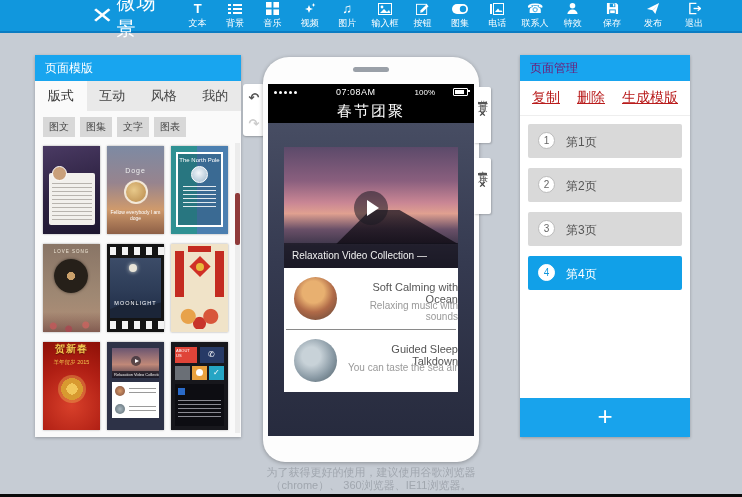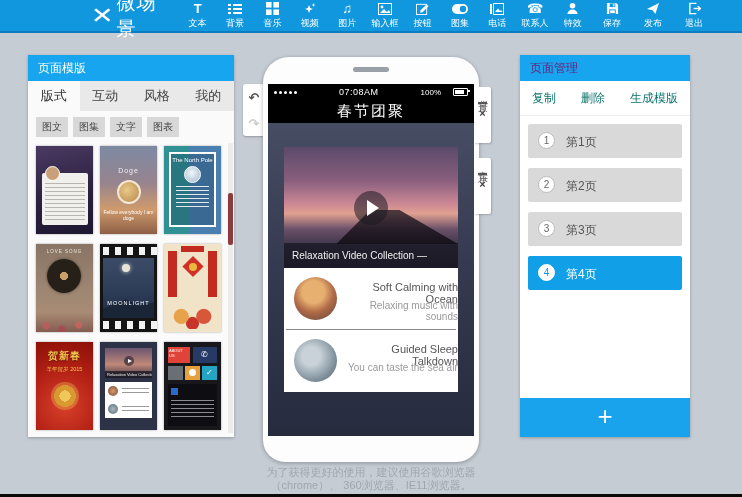--- a/index.html
+++ b/index.html
@@ -11,21 +11,21 @@
   .logo{display:flex;align-items:center;color:#fff;margin-right:18px;}
   .logo .x{font-size:22px;font-weight:bold;margin-right:5px;transform:scaleX(1.25);}
   .logo .name{font-size:19px;letter-spacing:1px;}
   .tb-item{width:30px;margin-right:11px;display:flex;flex-direction:column;align-items:center;color:#fff;cursor:pointer;}
   .tb-item .ic{height:14px;display:flex;align-items:center;justify-content:center;font-size:12px;line-height:14px;}
   .tb-item .lb{font-size:9px;margin-top:1px;white-space:nowrap;}
   .tb-right{margin-left:auto;display:flex;padding-right:22px;}
   .ic svg{display:block;}
 
   
-  .tpanel{position:absolute;left:28px;top:55px;width:206px;height:382px;background:#fafafa;box-shadow:0 1px 3px rgba(0,0,0,.25);}
+  .tpanel{position:absolute;left:35px;top:55px;width:206px;height:382px;background:#fafafa;box-shadow:0 1px 3px rgba(0,0,0,.25);}
   .tpanel-hd{height:26px;background:#18a5ef;color:#fff;font-size:12px;line-height:26px;padding-left:10px;}
   .tpanel-tabs{height:30px;background:#e9e9e9;display:flex;}
   .ttab{flex:1;text-align:center;font-size:13px;line-height:30px;color:#444;cursor:pointer;}
   .ttab.active{background:#fafafa;color:#333;}
   .chips{display:flex;gap:5px;padding:6px 8px 0 8px;}
   .chip{background:#d8d8d8;color:#444;font-size:10px;padding:3px 6px;cursor:pointer;}
   .tgrid{display:grid;grid-template-columns:57px 57px 57px;grid-auto-rows:88px;column-gap:7px;row-gap:10px;padding:9px 0 0 8px;}
   .thumb{position:relative;overflow:hidden;box-shadow:0 0 2px rgba(0,0,0,.35);cursor:pointer;}
   .tscroll{position:absolute;right:1px;top:88px;bottom:4px;width:5px;background:#ececec;}
   .tscroll .th{position:absolute;left:0;width:5px;top:50px;height:52px;background:#8f3a3a;border-radius:2px;}
@@ -56,21 +56,21 @@
   .t5 .hill{position:absolute;bottom:0;left:0;right:0;height:22px;background:#1b2538;clip-path:polygon(0 100%,0 60%,45% 15%,70% 45%,100% 30%,100% 100%);}
   .t5 .ti{position:absolute;bottom:12px;left:0;right:0;text-align:center;color:#fff;font-size:5.5px;letter-spacing:1px;}
   .t6{background:#f0e3c8;}
   .t6 .cl,.t6 .cr{position:absolute;top:7px;width:9px;height:46px;background:#c42b20;}
   .t6 .cl{left:4px;} .t6 .cr{right:4px;}
   .t6 .ban{position:absolute;top:2px;left:17px;right:17px;height:6px;background:#c42b20;}
   .t6 .dia{position:absolute;left:50%;top:15px;width:15px;height:15px;background:#d03026;transform:translateX(-50%) rotate(45deg);}
   .t6 .diac{position:absolute;left:50%;top:19px;width:8px;height:8px;border-radius:50%;background:#e8b93c;transform:translateX(-50%);}
   .t6 .kids{position:absolute;bottom:3px;left:6px;right:6px;height:28px;background:radial-gradient(circle at 25% 55%,#e8a24a 0 7px,transparent 8px),radial-gradient(circle at 75% 55%,#d8563a 0 7px,transparent 8px),radial-gradient(circle at 50% 80%,#c8342a 0 6px,transparent 7px);}
   .t7{background:radial-gradient(circle at 50% 72%,#d8402a 0%,#b01f14 55%,#8d1007 100%);}
-  .t7 .ti{color:#f2c74e;font-size:10px;font-weight:bold;text-align:center;margin-top:7px;letter-spacing:1px;text-shadow:0 1px 1px rgba(0,0,0,.4);}
+  .t7 .ti{color:#f2c74e;font-size:10px;font-weight:bold;text-align:center;letter-spacing:1px;text-shadow:0 1px 1px rgba(0,0,0,.4);}
   .t7 .sub{color:#f2c74e;font-size:5.5px;text-align:center;margin-top:3px;}
   .t7 .flw{width:28px;height:28px;border-radius:50%;margin:9px auto 0;background:radial-gradient(circle,#f2c75a 0 28%,#d89a30 28% 55%,rgba(242,199,90,.35) 55% 100%);}
   .t8{background:#2d3247;}
   .t8 .vid{position:absolute;top:6px;left:5px;right:5px;height:30px;background:linear-gradient(180deg,#6a5570 0%,#c08878 55%,#3a3348 100%);}
   .t8 .pl{position:absolute;top:8px;left:50%;width:10px;height:10px;margin-left:-5px;border-radius:50%;background:rgba(30,30,40,.6);}
   .t8 .pl:after{content:"";position:absolute;left:4px;top:3px;border-left:4px solid #fff;border-top:2.5px solid transparent;border-bottom:2.5px solid transparent;}
   .t8 .cap{position:absolute;bottom:0;left:0;right:0;background:rgba(15,15,25,.7);color:#eee;font-size:4px;padding:1px 2px;white-space:nowrap;overflow:hidden;}
   .t8 .rows{position:absolute;left:5px;right:5px;top:40px;height:36px;background:#fff;}
   .t8 .row{height:18px;position:relative;}
   .t8 .row .c{position:absolute;left:3px;top:4px;width:10px;height:10px;border-radius:50%;}
@@ -97,21 +97,21 @@
   .hbtn.redo{color:#ccc;}
 
   
   .phone{position:absolute;left:263px;top:57px;width:216px;height:405px;background:#fdfdfd;border-radius:26px 26px 22px 22px;box-shadow:0 1px 4px rgba(0,0,0,.3);}
   .speaker{position:absolute;left:50%;top:10px;width:36px;height:5px;margin-left:-18px;border-radius:3px;background:#9aa0a8;}
   .screen{position:absolute;left:5px;right:5px;top:27px;height:352px;background:#000;overflow:hidden;}
   .statusbar{height:16px;background:#000;color:#fff;display:flex;align-items:center;font-size:8px;padding:0 6px;}
   .dots{display:flex;gap:2px;}
   .dots i{width:3px;height:3px;border-radius:50%;background:#fff;}
   .sb-time{flex:1;text-align:center;font-size:9px;letter-spacing:.5px;}
-  .sb-batt{display:flex;align-items:center;gap:12px;font-size:8px;}
+  .sb-batt{display:flex;align-items:center;gap:18px;font-size:8px;}
   .batt{position:relative;width:13px;height:6px;border:1px solid #fff;border-radius:1px;}
   .batt i{position:absolute;left:1px;top:1px;bottom:1px;width:9px;background:#fff;}
   .batt:after{content:"";position:absolute;right:-3px;top:1px;width:2px;height:2px;background:#fff;}
   .ptitle{height:23px;background:#000;color:#fff;text-align:center;font-size:15px;line-height:21px;letter-spacing:2px;}
   .pcontent{position:absolute;left:0;right:0;top:39px;bottom:0;background:linear-gradient(180deg,#474d63 0%,#353a50 45%,#272b3e 100%);}
   .pvideo{position:absolute;left:16px;right:16px;top:24px;height:121px;background:
       linear-gradient(180deg,#5c4a6a 0%,#8a5f7e 28%,#c98694 46%,#e0a090 55%,#6a5068 68%,#3a3448 82%,#2b2738 100%);overflow:hidden;cursor:pointer;}
   .pier{position:absolute;bottom:24px;left:30%;right:0;height:34px;background:linear-gradient(180deg,rgba(40,30,40,.8),rgba(20,15,25,.9));clip-path:polygon(28% 0,52% 0,100% 100%,0 100%);}
   .playbtn{position:absolute;left:50%;top:44px;width:34px;height:34px;margin-left:-17px;border-radius:50%;background:rgba(25,25,35,.55);}
   .playbtn:after{content:"";position:absolute;left:13px;top:9px;border-left:12px solid #fff;border-top:8px solid transparent;border-bottom:8px solid transparent;}
@@ -129,21 +129,21 @@
   .ltab{position:absolute;left:474px;width:17px;height:56px;background:#fff;border-radius:0 2px 2px 0;box-shadow:1px 1px 2px rgba(0,0,0,.2);display:flex;flex-direction:column;align-items:center;padding-top:5px;box-sizing:border-box;cursor:pointer;}
   .ltab.bg{top:87px;} .ltab.music{top:158px;}
   .ltab .vl{writing-mode:vertical-rl;font-size:10px;color:#666;letter-spacing:2px;}
   .ltab .mn{width:9px;height:0;border-top:2px solid #555;margin:6px 0 4px;cursor:pointer;}
   .ltab .cx{font-size:11px;font-weight:bold;color:#444;line-height:11px;cursor:pointer;}
 
   
   .ppanel{position:absolute;left:520px;top:55px;width:170px;height:382px;background:#fff;box-shadow:0 1px 3px rgba(0,0,0,.25);}
   .ppanel-hd{height:26px;background:#18a5ef;color:#701a75;font-size:12px;line-height:26px;padding-left:10px;}
   .pactions{height:34px;display:flex;align-items:center;justify-content:space-between;padding:0 12px;border-bottom:1px solid #eee;}
-  .pact{font-size:12px;color:#0f766e;cursor:pointer;}
+  .pact{font-size:14px;color:#b91c1c;cursor:pointer;text-decoration:underline;}
   .plist{padding:8px;}
   .pitem{position:relative;height:34px;background:#d9d9d9;border-radius:2px;margin-bottom:10px;cursor:pointer;}
   .pitem .no{position:absolute;left:10px;top:8px;width:17px;height:17px;border-radius:50%;background:#fff;border:1px solid #bbb;box-sizing:border-box;text-align:center;font-size:10px;line-height:15px;color:#666;}
   .pitem .lbl{position:absolute;left:38px;top:10px;font-size:12px;color:#555;}
   .pitem.active{background:#11a0e8;}
   .pitem.active .no{border-color:#fff;color:#1197dd;}
   .pitem.active .lbl{color:#fff;}
   .addpage{position:absolute;left:0;right:0;bottom:0;height:39px;background:#18a3ec;color:#fff;font-size:26px;text-align:center;line-height:37px;cursor:pointer;}
 
   

